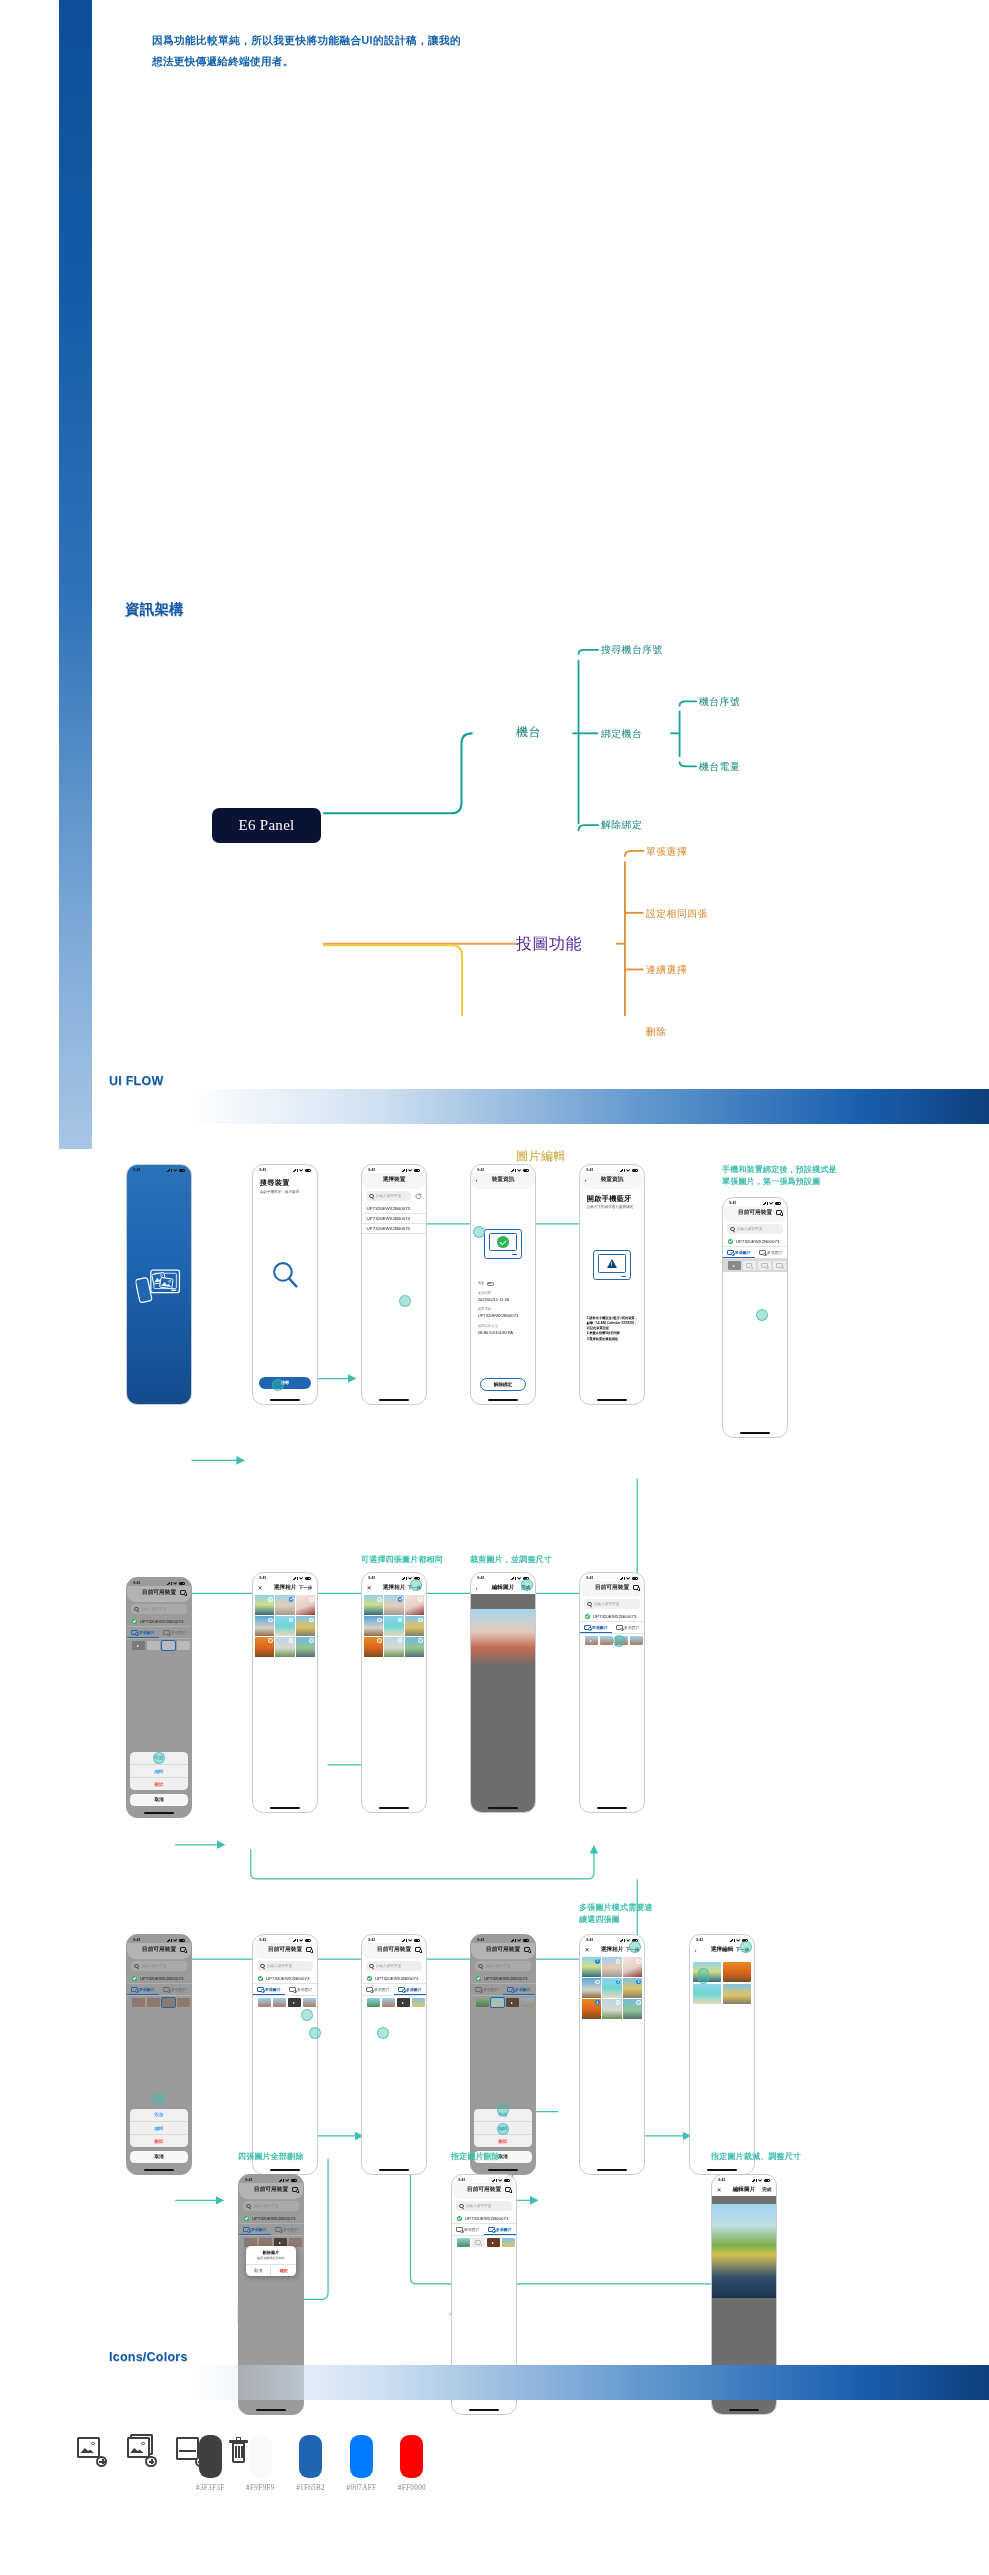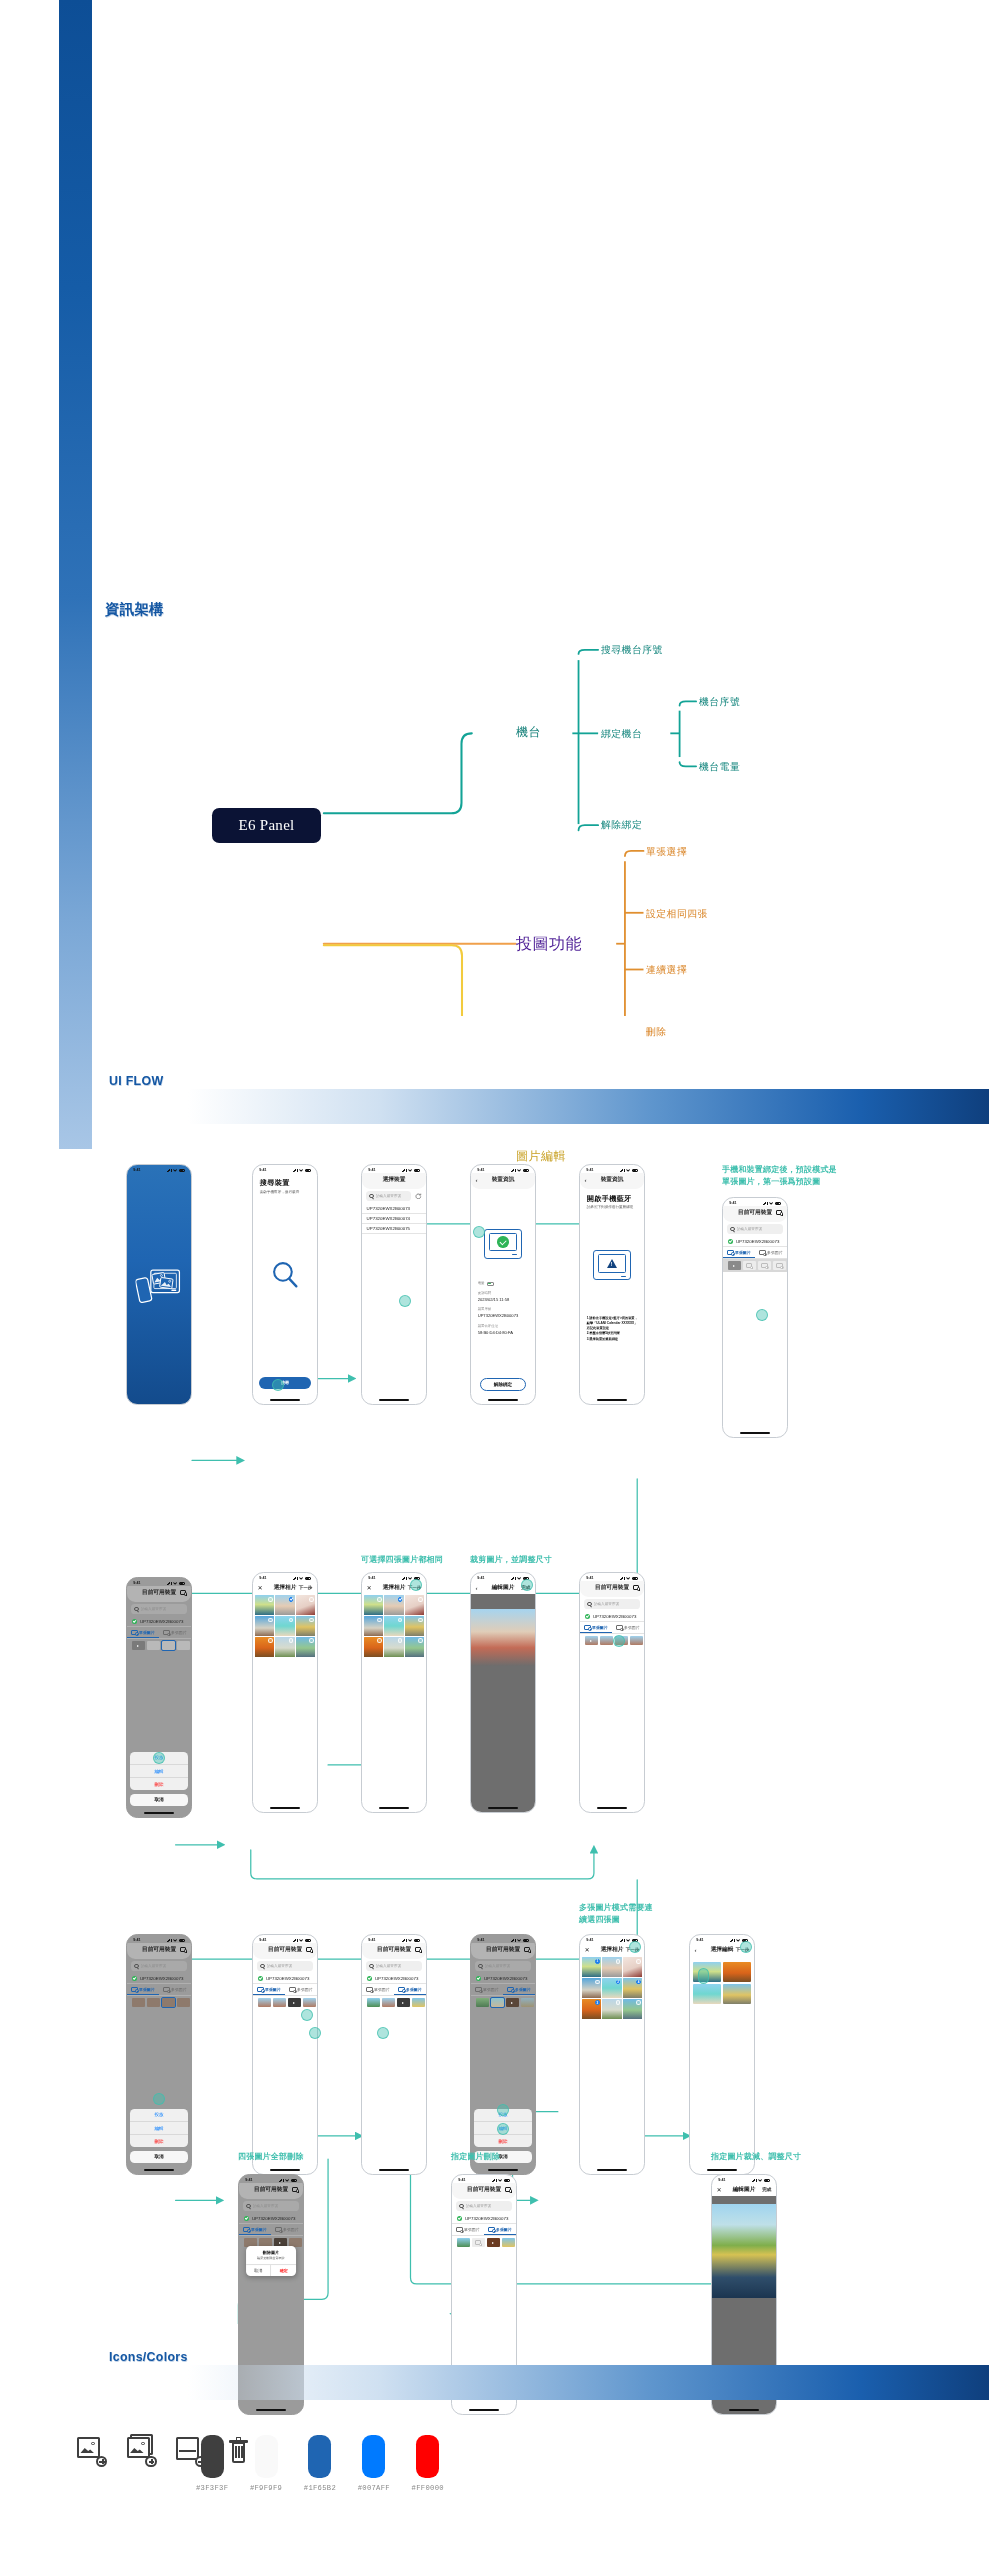--- a/index.html
+++ b/index.html
@@ -24,21 +24,21 @@
         background:linear-gradient(135deg,#2f78bd 0%,#1f65b2 60%,#1b5ea9 100%);
         display:flex;align-items:center;justify-content:center}
   .hero .screen span{color:#fff;font-size:68px;font-weight:700;letter-spacing:1px;font-family:"Liberation Sans",sans-serif}
   .hero .notch{position:absolute;right:26px;bottom:14.4px;width:29px;height:7.7px;border-radius:4.1px;background:#194f8d}
 
   
   .sec-title{position:absolute;color:#1457a3;font-weight:700;letter-spacing:0.3px;
              text-shadow:0.5px 0.5px 0 rgba(180,200,225,.8)}
   .grad-bar{position:absolute;height:35px;
             background:linear-gradient(90deg,rgba(255,255,255,0) 0%,#cfe0f1 24%,#5e95cd 58%,#1a5fae 84%,#0f3f7d 100%)}
-  .ia-title{left:105px;top:600px;font-size:14.4px}
+  .ia-title{left:125px;top:600px;font-size:14.4px}
   .node{position:absolute;font-size:9.8px;color:#13857d;white-space:nowrap;letter-spacing:0.5px}
   .node.lv2{font-size:12px;color:#0f7d76}
   .node.orange{color:#d98324}
   .node.orange-lv2{color:#4c1d95;font-size:16px}
   .node.yellow{color:#c9a227;font-size:12px}
   .hub{position:absolute;left:212px;top:808px;width:109px;height:35px;background:#0b1335;border-radius:7.2px;
        display:flex;align-items:center;justify-content:center}
   .hub span{color:#fff;font-family:"Liberation Serif",serif;font-size:15px;letter-spacing:0.3px}
 
   
@@ -149,21 +149,21 @@
   .splash{background:linear-gradient(180deg,#2a72b8 0%,#1f65b2 40%,#134b8c 100%)}
   .splash .art{position:absolute;left:50%;top:50%;transform:translate(-50%,-50%);width:47px;height:38px}
   .hot{position:absolute;border-radius:50%;background:rgba(63,191,174,.42);border:1px solid rgba(63,191,174,.75);pointer-events:none}
 
   
   .icc-title{left:109px;top:2350px;font-size:12.4px}
   .icc-bar{left:188px;top:2365px;width:801px}
   .swatches{position:absolute;left:196px;top:2435px;display:flex;gap:21.6px;align-items:flex-start}
   .sw{display:flex;flex-direction:column;align-items:center;gap:6.2px}
   .sw .chip{width:23px;height:43px;border-radius:9.3px}
-  .sw .hx{font-family:Liberation Mono, monospace;font-size:7.2px;color:#8a8a8a;letter-spacing:0.3px}
+  .sw .hx{font-family:Liberation Serif, serif;font-size:7.2px;color:#8a8a8a;letter-spacing:0.3px}
   .bigicons{position:absolute;left:77px;top:2437px;display:flex;gap:18.6px;align-items:center}
   .bico{width:31px;height:30px;position:relative;color:#3f3f3f}
   .bico .frame{position:absolute;left:0;top:0;width:23px;height:20.6px;border:2.3px solid currentColor;border-radius:1.5px}
   .bico .mtn{position:absolute;left:3.1px;top:8.2px;width:14.4px;height:8.2px;background:currentColor;
        clip-path:polygon(0 100%,32% 34%,56% 72%,70% 54%,100% 100%)}
   .bico .sun{position:absolute;left:14.4px;top:4.6px;width:3.6px;height:3.6px;border:1.1px solid currentColor;border-radius:50%}
   .bico .plus{position:absolute;right:1px;bottom:0;width:11.3px;height:11.3px;border:2.1px solid currentColor;border-radius:50%;background:#fff}
   .bico .plus:before,.bico .plus:after{content:"";position:absolute;background:currentColor}
   .bico .plus:before{left:1.5px;top:3.1px;width:5.7px;height:1.8px}
   .bico .plus:after{left:4px;top:0.8px;width:1.8px;height:5.7px}
@@ -173,20 +173,21 @@
   .bico .tbar{position:absolute;width:1.5px;background:currentColor;top:9.3px;height:11.3px}
 </style>
 </head>
 <body>
 
 <div class="page">
 
   <div class="rail"></div>
 
   <div class="intro">
+    <p class="p2">因爲功能比較單純，所以我更快將功能融合UI的設計稿，讓我的想法更快傳遞給終端使用者。</p>
   </div>
 
 
   <div class="sec-title ia-title">資訊架構</div>
 
   <svg style="position:absolute;left:0;top:593px;width:990px;height:423px" viewBox="0 0 1920 820" width="990" height="423">
 
     <path d="M628 427 H875 Q895 427 895 407 V292 Q895 272 915 272" stroke="#13a396" stroke-width="4" fill="none" stroke-linecap="round"></path>
 
     <path d="M1110 272 H1122" stroke="#13a396" stroke-width="3.5" fill="none"></path>

